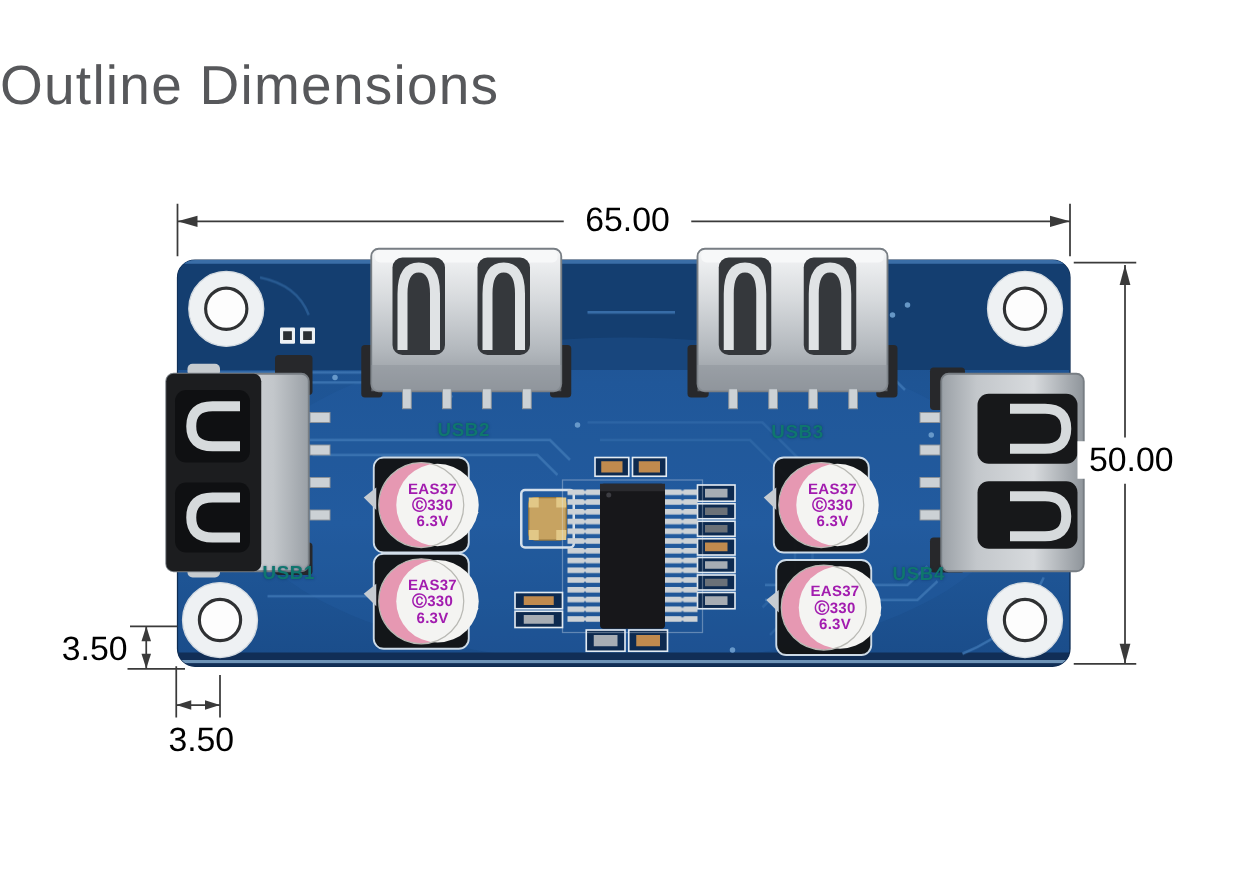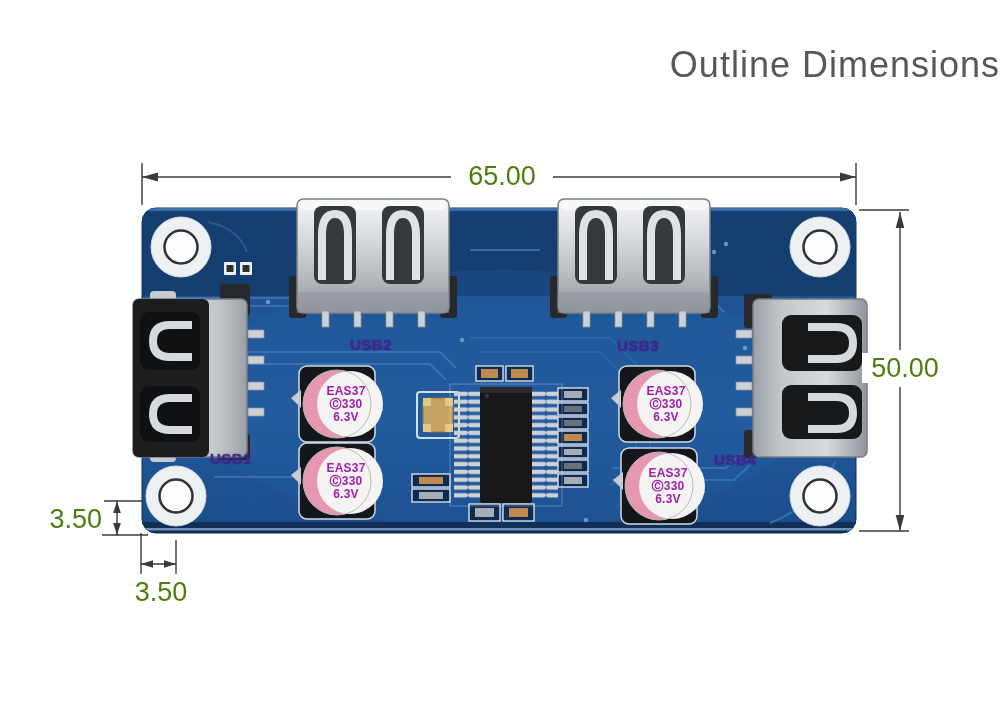--- a/index.html
+++ b/index.html
@@ -1,23 +1,23 @@
 <!DOCTYPE html>
 <html><head>
 <meta charset="utf-8">
 <style>
   html,body{margin:0;padding:0;background:#fff;}
   .canvas{position:relative;width:1000px;height:706px;background:#ffffff;overflow:hidden;
           font-family:"Liberation Sans", sans-serif;}
   .abs{position:absolute;}
-  .title{left:0;right:0;top:44px;text-align:right;font-size:36px;font-weight:400;
+  .title{left:0;right:0;top:44px;text-align:left;font-size:44px;font-weight:400;
          color:#57585b;letter-spacing:1px;}
-  .dimlabel{font-size:27px;color:#4d7c0f;text-align:center;background:#ffffff;line-height:30px;}
+  .dimlabel{font-size:27px;color:#000000;text-align:center;background:#ffffff;line-height:30px;}
   .unit{font-size:30px;color:#3d3e40;}
-  .usblabel{width:54px;text-align:center;font-size:15px;font-weight:bold;color:#4c1d95;
+  .usblabel{width:54px;text-align:center;font-size:15px;font-weight:bold;color:#0f766e;
             letter-spacing:0.5px;text-shadow:0 0 2px rgba(10,40,80,.6);}
   .captext{width:56px;text-align:center;font-size:12px;line-height:13px;font-weight:bold;
            color:#a21caf;letter-spacing:0.2px;}
   svg{position:absolute;left:0;top:0;}
 </style>
 </head>
 <body>
 
 <div class="canvas">
 

